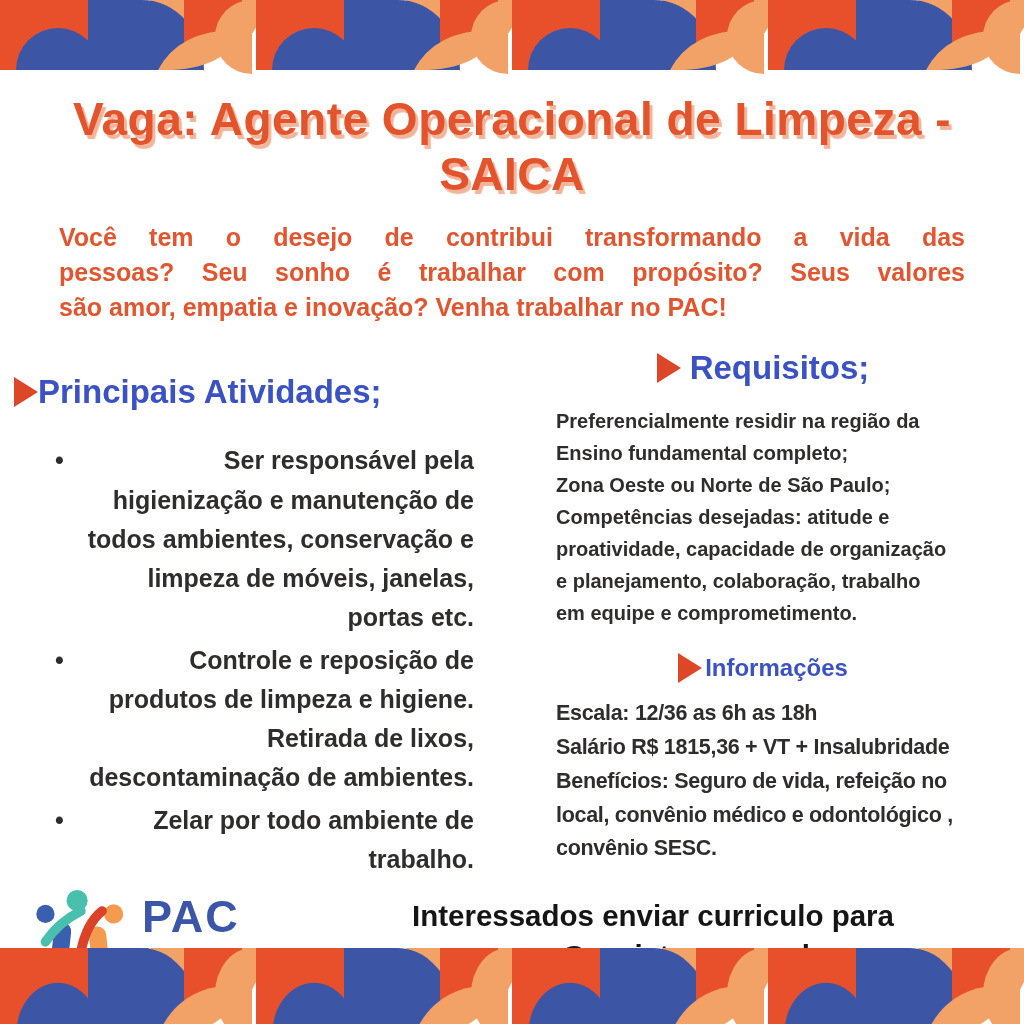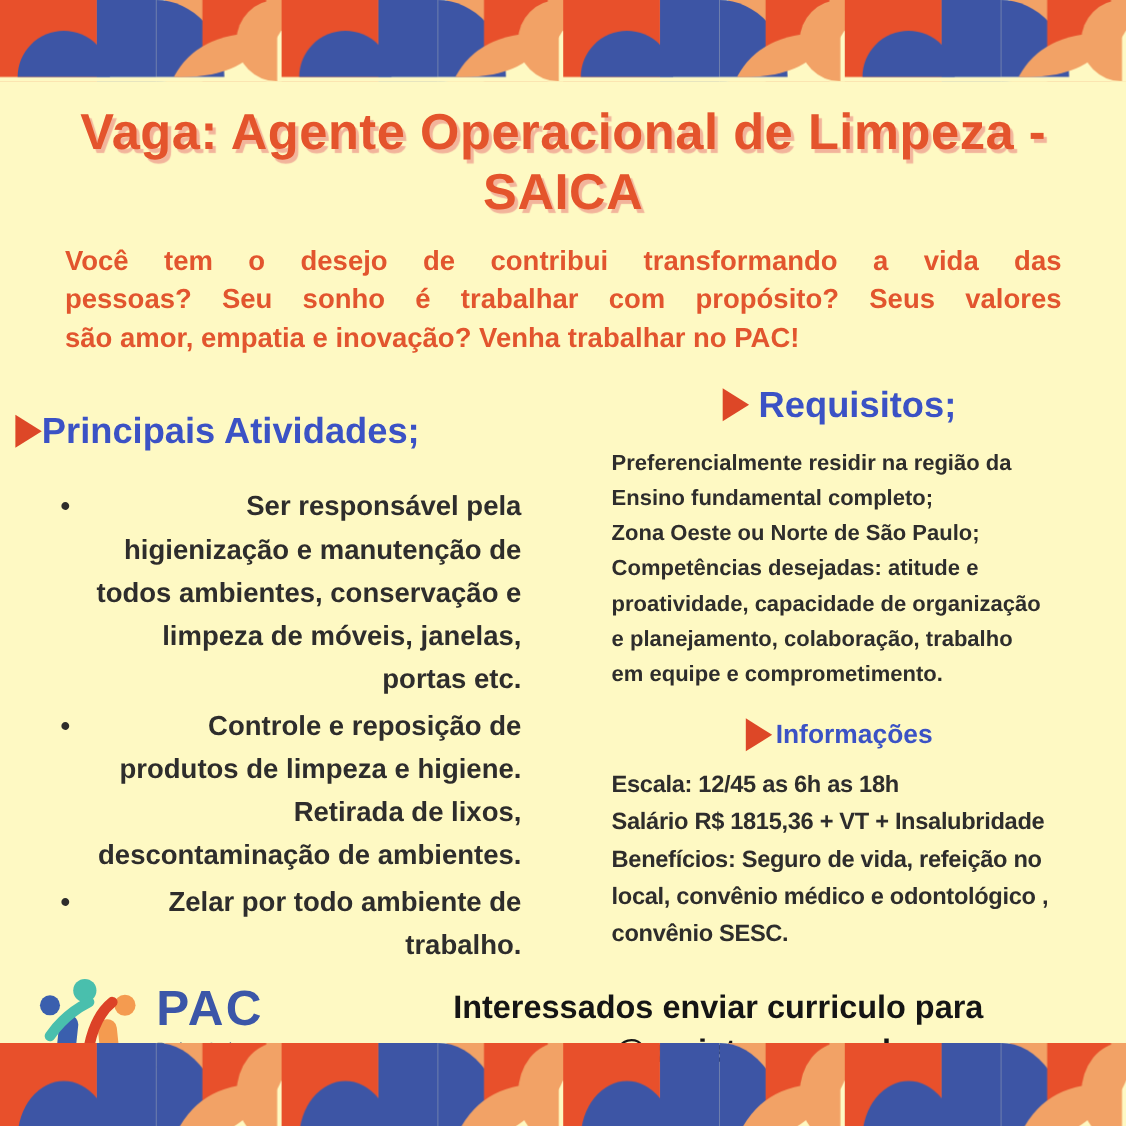--- a/index.html
+++ b/index.html
@@ -1,20 +1,20 @@
 <!DOCTYPE html>
 <html><head>
 <meta charset="utf-8">
 <style>
   html,body{margin:0;padding:0;background:#e9e9e9;}
   .poster{
     position:relative;
     width:1024px;height:1024px;
     margin:0 auto;
-    background:#fef9c3;
+    background:#ffffff;
     overflow:hidden;
     font-family:"Liberation Sans",sans-serif;
     font-weight:bold;
   }
   
   .band{position:absolute;left:0;width:1024px;line-height:0;}
   .band-top{top:0;height:74px;}
   .band-bottom{bottom:0;height:76px;overflow:hidden;}
   .band svg{display:block;}
   
@@ -153,21 +153,21 @@
         <div class="line">proatividade, capacidade de organização</div>
         <div class="line">e planejamento, colaboração, trabalho</div>
         <div class="line">em equipe e comprometimento.</div>
       </div>
 
       <h2 class="h-info">
         <span class="tri"></span>
         <span>Informações</span>
       </h2>
       <div class="info-body">
-        <div class="line">Escala: 12/45 as 6h as 18h</div>
+        <div class="line">Escala: 12/36 as 6h as 18h</div>
         <div class="line">Salário R$ 1815,36 + VT + Insalubridade</div>
         <div class="line">Benefícios:  Seguro de vida, refeição  no</div>
         <div class="line">local, convênio médico e odontológico ,</div>
         <div class="line">convênio SESC.</div>
       </div>
     </section>
   </div>
 
   <div class="footer">
     <div class="logo">

